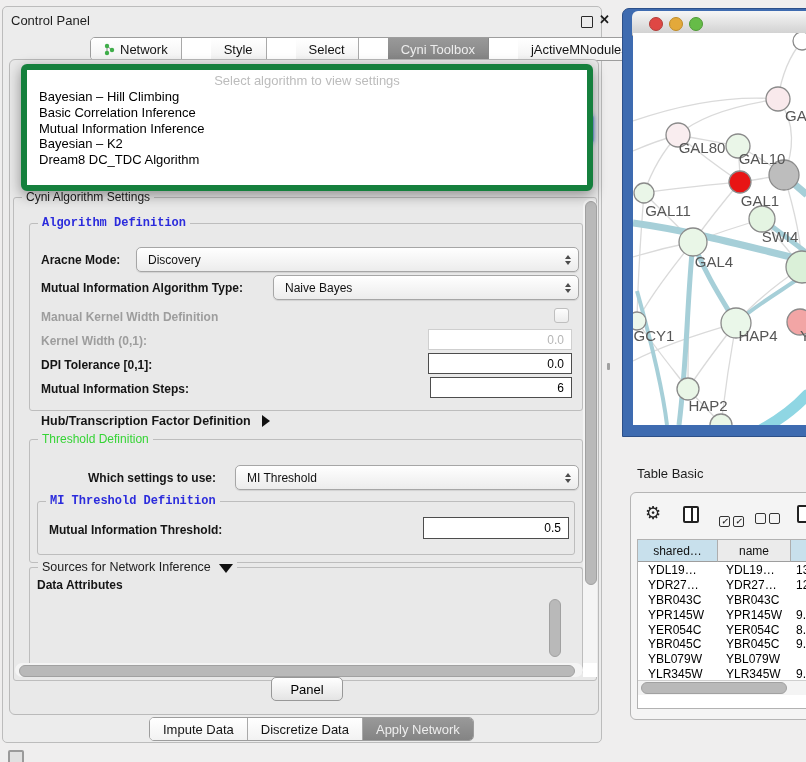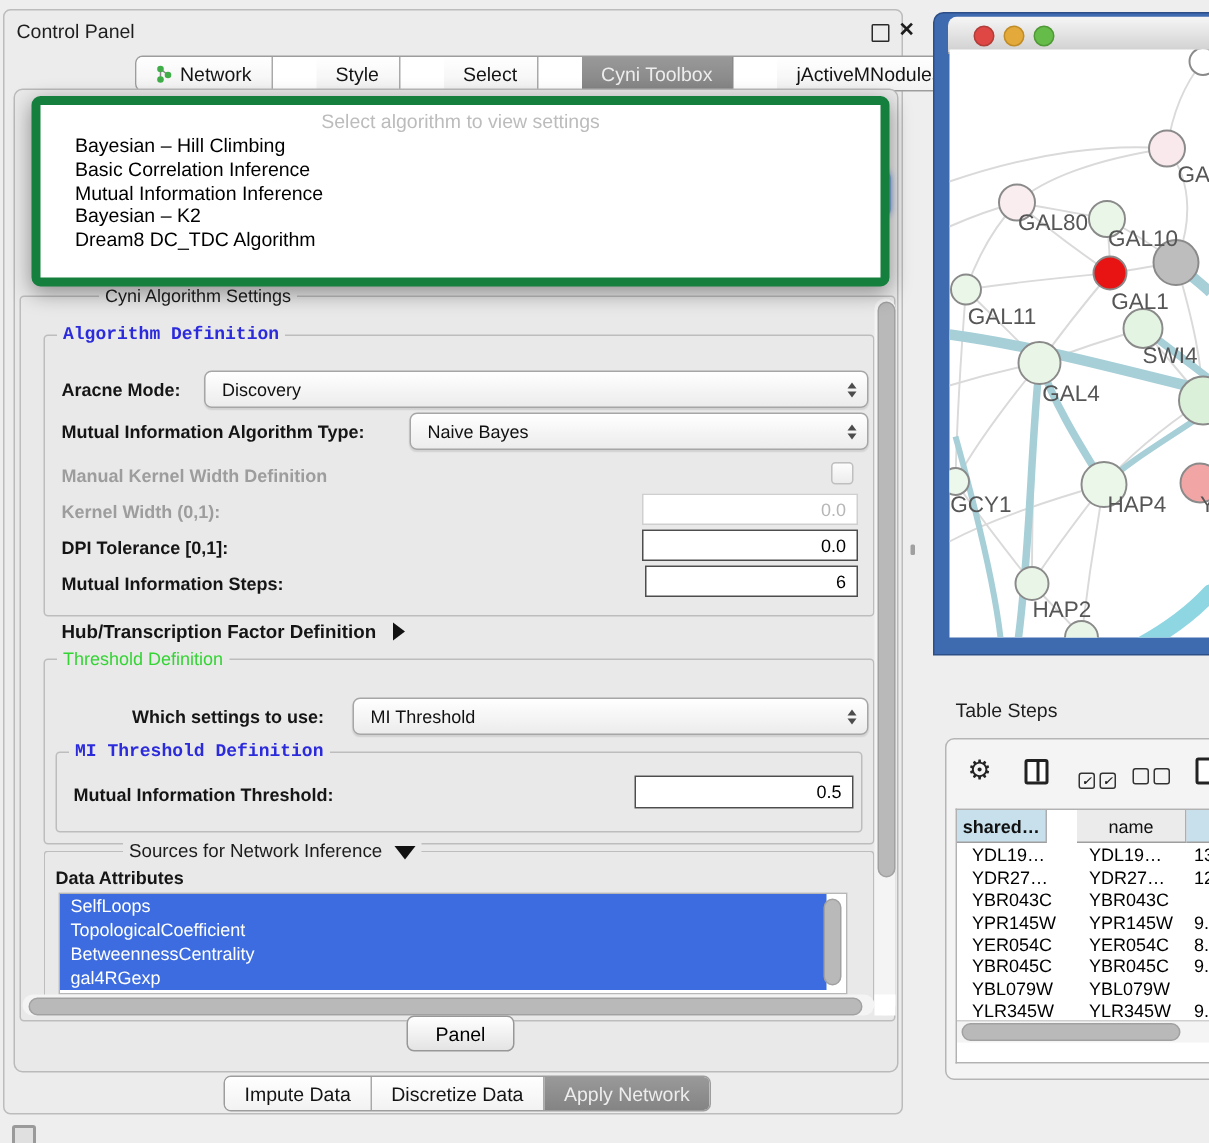--- a/index.html
+++ b/index.html
@@ -9,21 +9,21 @@
     -webkit-font-smoothing:antialiased;
   }
   
   .abs{position:absolute;}
   .lbl{position:absolute;font-size:12px;font-weight:bold;color:#151515;white-space:nowrap;}
   .lbl.dis{color:#9d9d9d;}
   .grp{position:absolute;border:1px solid #bdbdbd;border-radius:3px;background:transparent;}
   .legend{position:absolute;top:-8px;left:8px;background:#e9e9e9;padding:0 4px;font-size:12px;white-space:nowrap;}
   .legend.blue{color:#2b2bdc;font-family:Liberation Mono, monospace;}
   .legend.green{color:#35d435;}
-  .legend.black{color:#1c1c1c;margin-left:44px;}
+  .legend.black{color:#1c1c1c;}
   
   .combo{position:absolute;background:linear-gradient(#ffffff,#ececec);border:1px solid #a6a6a6;
     border-radius:5px;font-size:12px;display:flex;align-items:center;padding:0 24px 0 11px;
     box-shadow:0 1px 1px rgba(0,0,0,.10);color:#111;}
   .spin{position:absolute;right:7px;top:50%;transform:translateY(-50%);display:flex;flex-direction:column;gap:2px;}
   .spin i{display:block;width:0;height:0;border-left:3.5px solid transparent;border-right:3.5px solid transparent;}
   .spin .up{border-bottom:4px solid #4c4c4c;}
   .spin .dn{border-top:4px solid #4c4c4c;}
   
   .tf{position:absolute;background:#fff;border:1px solid #c9c9c9;font-size:12px;display:flex;
@@ -36,21 +36,21 @@
   .seg{position:absolute;display:flex;height:22px;border:1px solid #9d9d9d;border-radius:5px;
     overflow:hidden;background:#fff;font-size:13px;color:#141414;}
   .seg .s{display:flex;align-items:center;justify-content:center;padding:0 13px;
     border-right:1px solid #a9a9a9;background:linear-gradient(#ffffff,#f2f2f2);white-space:nowrap;gap:5px;}
   .seg .s:last-child{border-right:none;}
   .seg .s.sel{background:linear-gradient(#999999,#848484);color:#ededed;border-right-color:#8a8a8a;}
   
   #algo-dd{position:absolute;left:18px;top:57px;width:560px;height:115px;background:#fff;
     border:6px solid #15803d;border-radius:6px;box-shadow:0 4px 14px rgba(0,0,0,.40);z-index:50;font-size:13px;}
   #algo-dd .prompt{height:19px;line-height:21px;text-align:center;color:#bcbcbc;}
-  #algo-dd .it{height:15.8px;line-height:15.8px;padding-left:23px;color:#000;white-space:nowrap;}
+  #algo-dd .it{height:15.8px;line-height:15.8px;padding-left:12px;color:#000;white-space:nowrap;}
   #algo-dd .it.bold{font-weight:bold;}
   
   #attr-list{position:absolute;left:36px;top:588px;width:524px;height:66px;background:#fff;
     border:1px solid #b7b7b7;overflow:hidden;}
   .attr-item{height:16px;line-height:16px;font-size:12px;color:#fff;background:#3c6ce0;
     padding-left:7px;width:504px;white-space:nowrap;}
   
   .thumb{position:absolute;background:#b9b9b9;border:1px solid #a1a1a1;border-radius:6px;}
   .track{position:absolute;background:#f4f4f4;}
   
@@ -186,26 +186,20 @@
     <span>0.5</span>
   </div>
 
   <div class="grp" style="left:26px;top:560px;width:552px;height:106px;border-bottom:none;">
     <span class="legend black" style="font-size:12.5px;">
       <span>Sources for Network Inference</span>
       <span style="display:inline-block;width:0;height:0;border-left:7px solid transparent;border-right:7px solid transparent;border-top:9px solid #111;vertical-align:-2px;margin-left:5px;"></span>
     </span>
   </div>
   <div class="lbl" style="left:34px;top:571px;">Data Attributes</div>
-  <div id="attr-list">
-      <div class="attr-item" style="background: rgb(60, 108, 224);">SelfLoops</div>
-      <div class="attr-item" style="background: rgb(60, 108, 224);">TopologicalCoefficient</div>
-      <div class="attr-item" style="background: rgb(60, 108, 224);">BetweennessCentrality</div>
-      <div class="attr-item" style="background: rgb(60, 108, 224);">gal4RGexp</div>
-    </div>
   <div class="thumb" style="left:546px;top:592px;width:10px;height:56px;"></div>
 
   <div class="track" style="left:580px;top:192px;width:14px;height:478px;border-radius:7px;"></div>
   <div class="thumb" style="left:582px;top:194px;width:10px;height:382px;"></div>
   <div class="track" style="left:12px;top:656px;width:568px;height:14px;border-radius:7px;"></div>
   <div class="thumb" style="left:16px;top:658px;width:554px;height:10px;"></div>
   <div class="abs" style="left:580px;top:656px;width:14px;height:14px;background:#fff;"></div>
 
   <div class="abs" style="left:268px;top:670px;width:70px;height:22px;border:1px solid #989898;border-radius:5px;
               background:linear-gradient(#ffffff,#e4e4e4);font-size:13px;display:flex;align-items:center;justify-content:center;">
@@ -293,41 +287,41 @@
       <text x="713" y="266" text-anchor="middle" font-size="15" fill="#565656" font-family="&quot;Liberation Sans&quot;, sans-serif">GAL4</text>
       <text x="653" y="340" text-anchor="middle" font-size="15" fill="#565656" font-family="&quot;Liberation Sans&quot;, sans-serif">GCY1</text>
       <text x="757" y="340" text-anchor="middle" font-size="15" fill="#565656" font-family="&quot;Liberation Sans&quot;, sans-serif">HAP4</text>
       <text x="799" y="340" text-anchor="start" font-size="15" fill="#565656" font-family="&quot;Liberation Sans&quot;, sans-serif">Y</text>
       <text x="707" y="410" text-anchor="middle" font-size="15" fill="#565656" font-family="&quot;Liberation Sans&quot;, sans-serif">HAP2</text>
     </svg>
 </div>
 
 <div class="abs" style="left:607px;top:363px;width:3px;height:7px;background:#a0a0a0;border-radius:1px;"></div>
 
-<div class="abs" style="left:637px;top:466px;font-size:13px;color:#1e1e1e;">Table Steps</div>
+<div class="abs" style="left:637px;top:466px;font-size:13px;color:#1e1e1e;">Table Basic</div>
 
 <div class="abs" style="left:630px;top:492px;width:180px;height:226px;background:#f4f4f4;border:1px solid #b5b5b5;border-radius:6px;">
 
   <div class="abs" style="left:0;top:0;width:100%;height:44px;">
     <span style="position:absolute;left:14px;top:11px;font-size:18px;color:#232323;line-height:18px;">⚙</span>
     <span class="tbox" style="left:52px;top:13px;width:16px;height:17px;">
       <i style="position:absolute;left:50%;top:0;bottom:0;width:2px;background:#222;"></i>
     </span>
     <span style="position:absolute;left:88px;top:17px;">
       <i class="mini-cb">✓</i><i class="mini-cb">✓</i>
     </span>
     <span style="position:absolute;left:124px;top:17px;">
       <i class="mini-cb"></i><i class="mini-cb"></i>
     </span>
     <span class="tbox" style="left:166px;top:12px;width:15px;height:18px;border-radius:2px 5px 2px 2px;"></span>
   </div>
 
   <div class="abs" style="left:6px;top:46px;width:174px;height:168px;background:#fff;border:1px solid #b2b2b2;border-right:none;overflow:hidden;">
     <div id="tbl-head" class="abs" style="left:0;top:0;width:100%;height:22px;">
-        <div class="th" style="left: 0px; width: 60px; background: rgb(200, 224, 236); font-weight: bold;">shared…</div>
+        <div class="th" style="left: 0px; width: 80px; background: rgb(200, 224, 236);">shared…</div>
         <div class="th" style="left: 80px; width: 73px; background: rgb(235, 235, 235);">name</div>
         <div class="th" style="left: 153px; width: 60px; background: rgb(200, 224, 236);">A</div>
       </div>
     <div id="tbl-body" class="abs" style="left:0;top:23px;width:100%;height:116px;overflow:hidden;">
         <div class="tr" style="top: 0px;">
           <span style="position: absolute; left: 10px; width: 70px;">YDL19…</span>
           <span style="position: absolute; left: 88px; width: 66px;">YDL19…</span>
           <span style="position: absolute; left: 158px; width: 55px;">13</span>
         </div>
         <div class="tr" style="top: 14.8px;">

